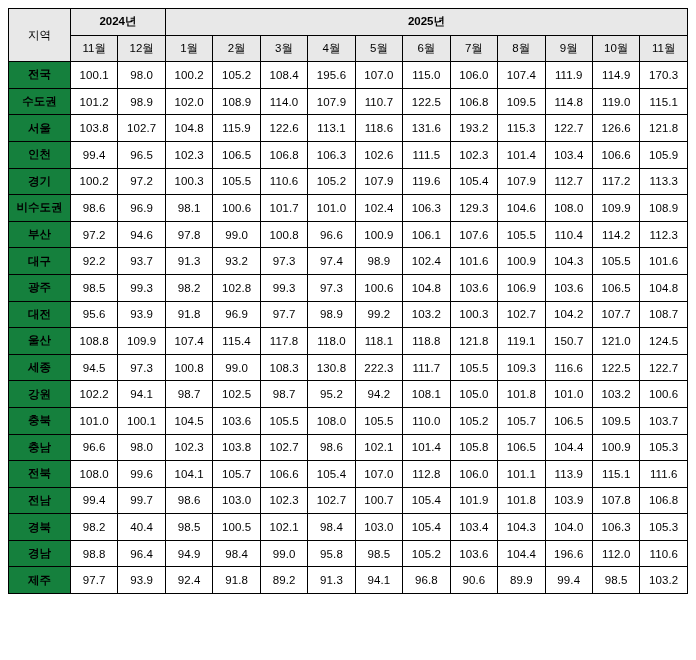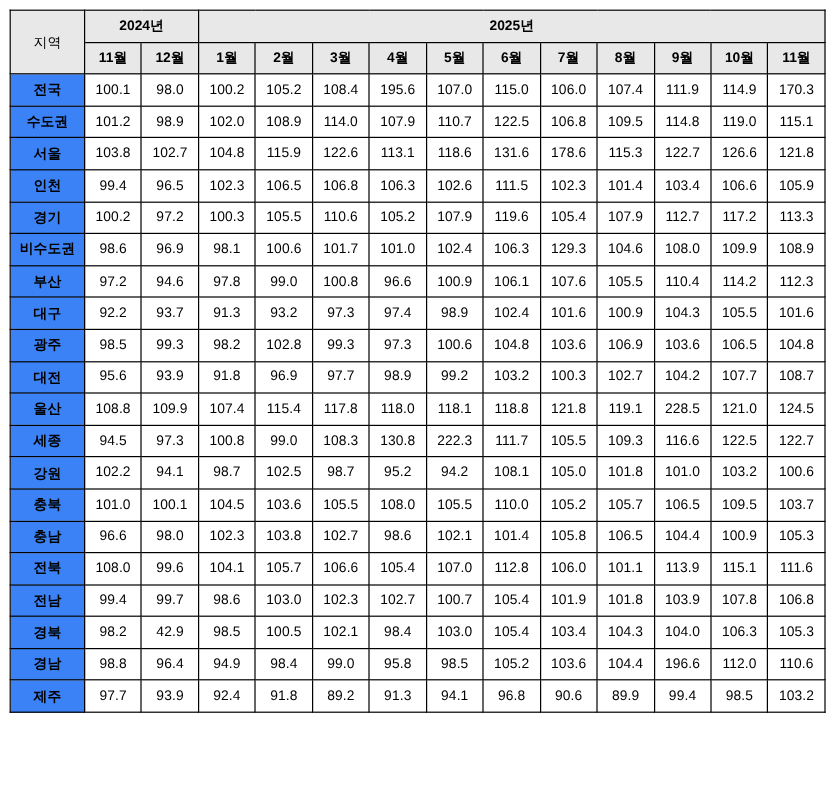--- a/index.html
+++ b/index.html
@@ -38,26 +38,26 @@
     font-weight: normal;
   }
   th.region-head {
     width: 62px;
   }
   th.year-head {
     font-weight: bold;
     margin-top: 15px;
   }
   th.month-head {
-    font-weight: bold;
+    font-weight: normal;
     font-size: 11.5px;
   }
   td.region-cell {
     font-weight: bold;
-    background: #3b82f6;
+    background: #15803d;
     font-size: 12px;
   }
   td.value-cell {
     font-weight: normal;
     font-size: 11.5px;
     letter-spacing: 0.1px;
   }
 </style>
 </head>
 <body>
@@ -122,21 +122,21 @@
         <tr>
           <td class="region-cell">서울</td>
           <td class="value-cell">103.8</td>
           <td class="value-cell">102.7</td>
           <td class="value-cell">104.8</td>
           <td class="value-cell">115.9</td>
           <td class="value-cell">122.6</td>
           <td class="value-cell">113.1</td>
           <td class="value-cell">118.6</td>
           <td class="value-cell">131.6</td>
-          <td class="value-cell">178.6</td>
+          <td class="value-cell">193.2</td>
           <td class="value-cell">115.3</td>
           <td class="value-cell">122.7</td>
           <td class="value-cell">126.6</td>
           <td class="value-cell">121.8</td>
         </tr>
         <tr>
           <td class="region-cell">인천</td>
           <td class="value-cell">99.4</td>
           <td class="value-cell">96.5</td>
           <td class="value-cell">102.3</td>
@@ -252,21 +252,21 @@
           <td class="value-cell">108.8</td>
           <td class="value-cell">109.9</td>
           <td class="value-cell">107.4</td>
           <td class="value-cell">115.4</td>
           <td class="value-cell">117.8</td>
           <td class="value-cell">118.0</td>
           <td class="value-cell">118.1</td>
           <td class="value-cell">118.8</td>
           <td class="value-cell">121.8</td>
           <td class="value-cell">119.1</td>
-          <td class="value-cell">228.5</td>
+          <td class="value-cell">150.7</td>
           <td class="value-cell">121.0</td>
           <td class="value-cell">124.5</td>
         </tr>
         <tr>
           <td class="region-cell">세종</td>
           <td class="value-cell">94.5</td>
           <td class="value-cell">97.3</td>
           <td class="value-cell">100.8</td>
           <td class="value-cell">99.0</td>
           <td class="value-cell">108.3</td>
@@ -355,21 +355,21 @@
           <td class="value-cell">105.4</td>
           <td class="value-cell">101.9</td>
           <td class="value-cell">101.8</td>
           <td class="value-cell">103.9</td>
           <td class="value-cell">107.8</td>
           <td class="value-cell">106.8</td>
         </tr>
         <tr>
           <td class="region-cell">경북</td>
           <td class="value-cell">98.2</td>
-          <td class="value-cell">42.9</td>
+          <td class="value-cell">40.4</td>
           <td class="value-cell">98.5</td>
           <td class="value-cell">100.5</td>
           <td class="value-cell">102.1</td>
           <td class="value-cell">98.4</td>
           <td class="value-cell">103.0</td>
           <td class="value-cell">105.4</td>
           <td class="value-cell">103.4</td>
           <td class="value-cell">104.3</td>
           <td class="value-cell">104.0</td>
           <td class="value-cell">106.3</td>

